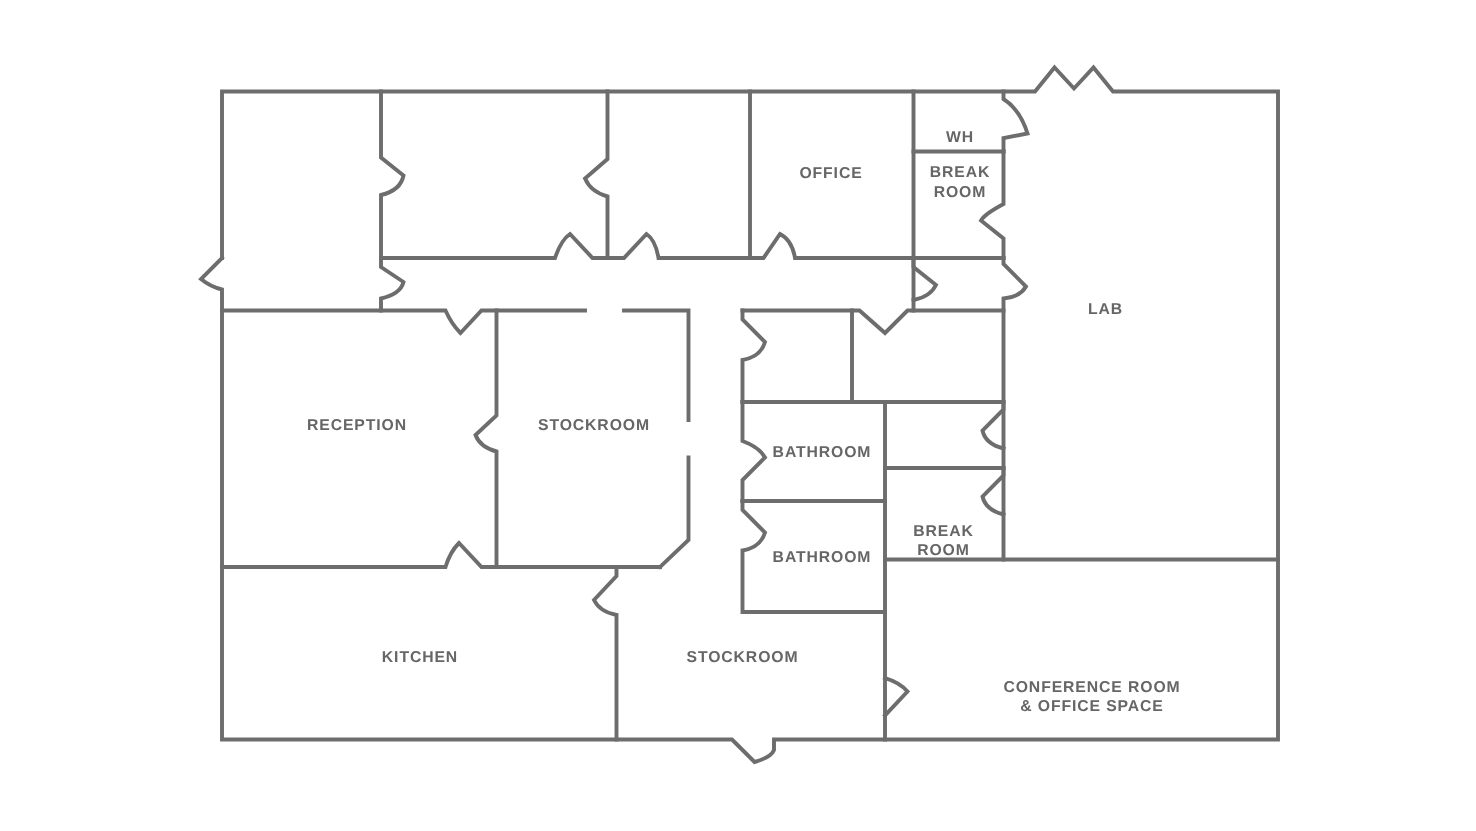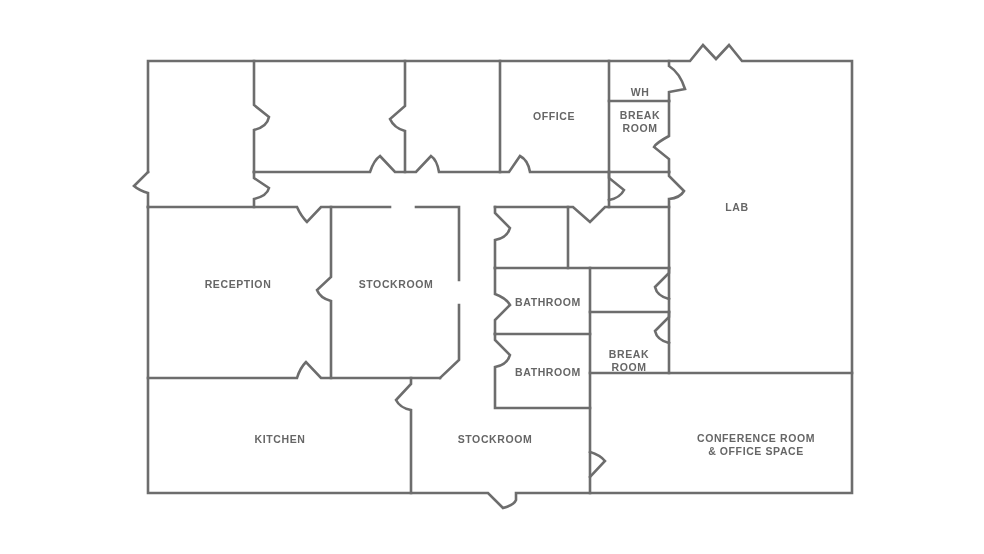--- a/index.html
+++ b/index.html
@@ -66,16 +66,16 @@
 <div class="label" style="left:238px; top:284px;">RECEPTION</div>
 <div class="label" style="left:396px; top:284px;">STOCKROOM</div>
 <div class="label" style="left:548px; top:302px;">BATHROOM</div>
 <div class="label" style="left:548px; top:372px;">BATHROOM</div>
 <div class="label" style="left:629px; top:341px;margin-top:20px;">
   <div>BREAK</div>
   <div>ROOM</div>
 </div>
 <div class="label" style="left:280px; top:439px;">KITCHEN</div>
 <div class="label" style="left:495px; top:439px;">STOCKROOM</div>
-<div class="label" style="left:728px; top:445px;margin-left:28px;">
+<div class="label" style="left:728px; top:465px;">
   <div>CONFERENCE ROOM</div>
   <div>&amp; OFFICE SPACE</div>
 </div>
 
 </body></html>

